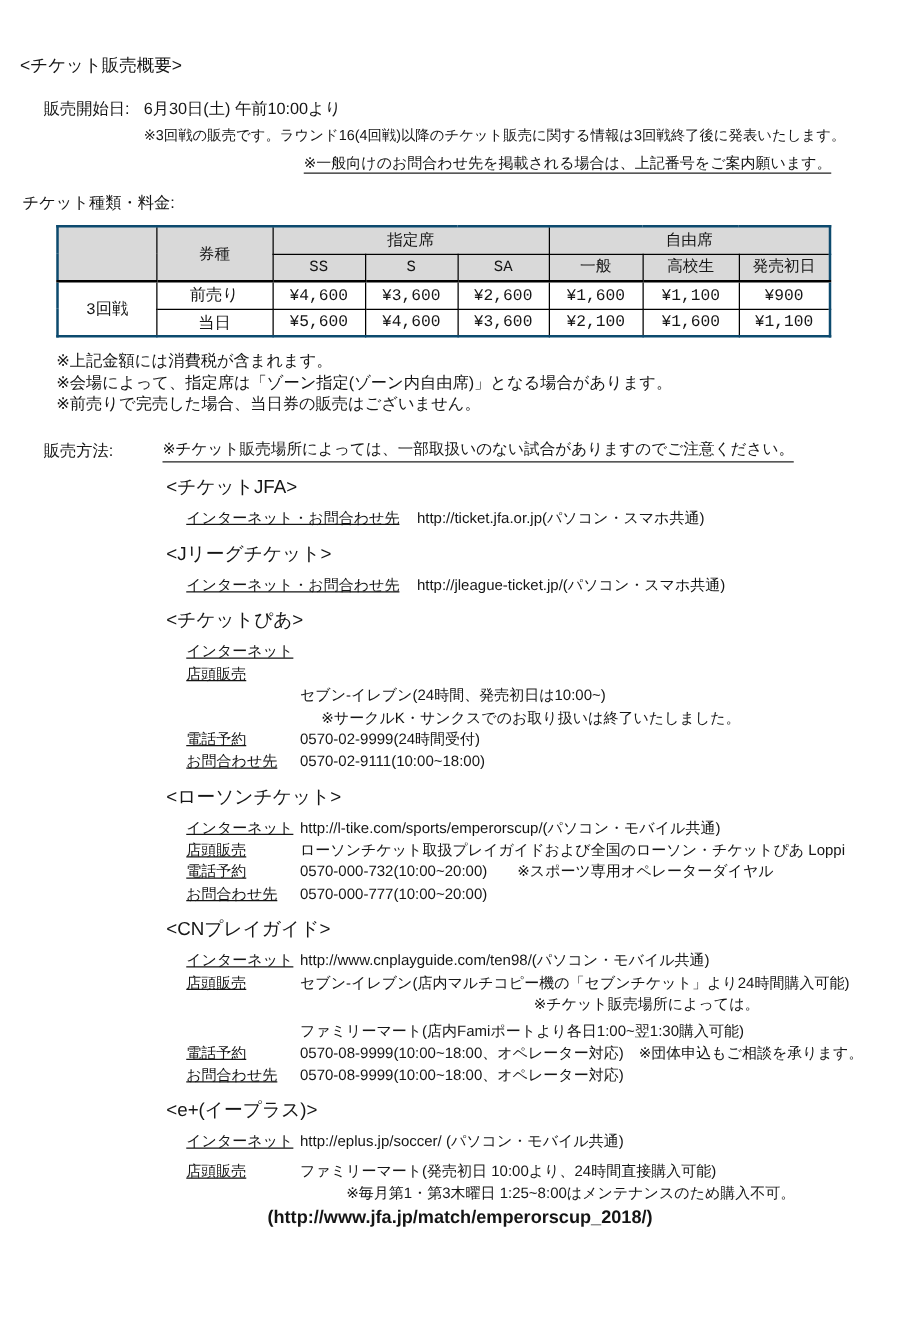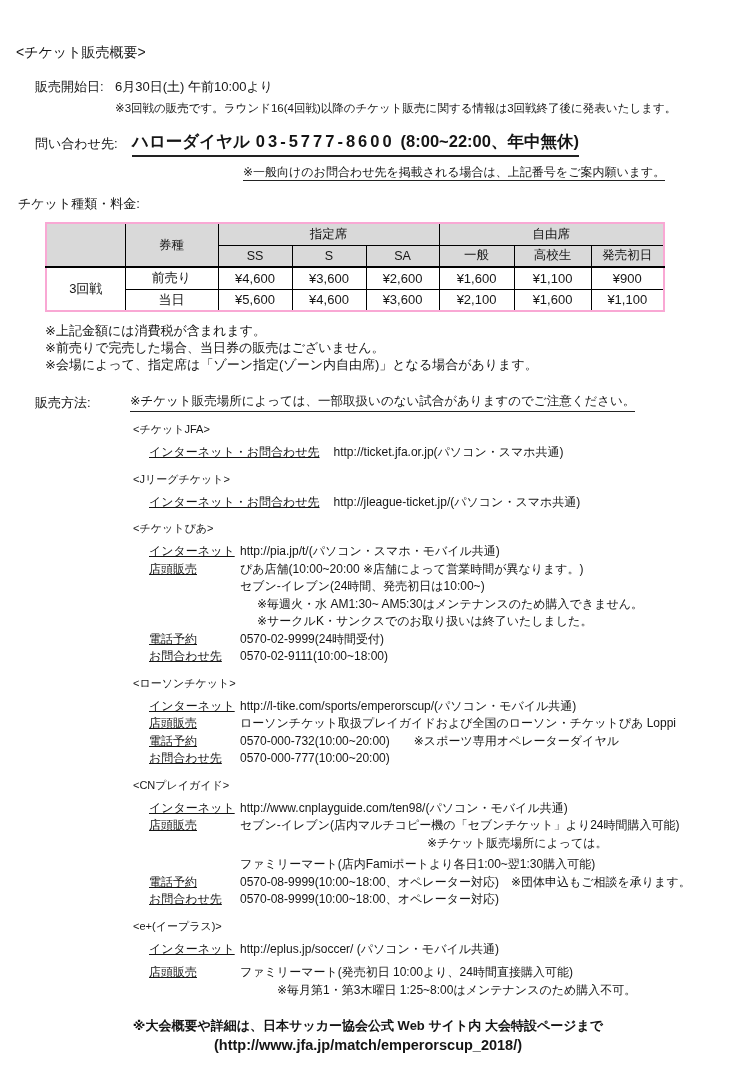--- a/index.html
+++ b/index.html
@@ -6,21 +6,21 @@
   html,body { width:736px; height:1070px; }
   body {
     background:#ffffff; color:#151515;
     font-family:"Liberation Sans","DejaVu Sans",sans-serif;
     overflow:hidden;
   }
   .page { padding:44px 16px 0 16px; position:relative; width:736px; height:898px; }
 
   .doc-title { font-size:14px; margin-bottom:16px; }
 
-  .row { display:flex; align-items:center; margin-left:19px; font-size:13px; white-space:nowrap; }
+  .row { display:flex; align-items:flex-end; margin-left:19px; font-size:13px; white-space:nowrap; }
   .row .lbl { min-width:80px; flex-shrink:0; }
 
   .sale-note { margin-left:99px; margin-top:5px; font-size:11.5px; white-space:nowrap; }
 
   .contact-row { margin-top:15px; }
   .contact-row .lbl { min-width:97px; font-size:13px; }
   .contact-value { font-weight:bold; font-size:16.5px; border-bottom:2.5px solid #222; padding-bottom:2px; }
   .contact-value .phone { letter-spacing:3px; margin:0 6px; }
   .contact-note-wrap { margin-left:227px; margin-top:5px; }
   .contact-note { font-size:12px; border-bottom:1.5px solid #222; padding-bottom:1px; white-space:nowrap; }
@@ -28,33 +28,33 @@
   .section-heading { margin-top:14px; margin-left:2px; font-size:13px; }
 
   table.price-table {
     border-collapse:collapse; table-layout:fixed;
     margin:9px 0 0 29px; width:618px;
     font-size:12.5px; text-align:center;
   }
   table.price-table th, table.price-table td {
     border:1px solid #000; height:22px; font-weight:normal; padding:0;
   }
-  table.price-table { border:2px solid #f9a8d4; }
+  table.price-table { border:2px solid #0c4a6e;font-family:Liberation Mono, monospace; }
   table.price-table th { background:#d9d9d9; }
   table.price-table td { background:#ffffff; font-size:13px; }
   tr.data-top td { border-top:2.5px double #000; }
 
   .price-notes { margin:10px 0 0 29px; font-size:13px; line-height:17px; white-space:nowrap; }
 
   .sales-method { margin-top:20px; }
   .sales-method .lbl { min-width:95px; }
   .method-note { font-size:12.5px; border-bottom:1.5px solid #222; padding-bottom:1px; }
 
   .vendors { margin-top:6px; }
-  .vname { margin-left:117px; margin-top:10px; margin-bottom:7px; font-size:11px; white-space:nowrap; }
+  .vname { margin-left:117px; margin-top:10px; margin-bottom:7px; font-size:15px; white-space:nowrap; }
   .vrow { display:flex; align-items:baseline; margin-left:133px; font-size:12px; line-height:17.5px; white-space:nowrap; }
   .vlabel { min-width:91px; flex-shrink:0;text-decoration:underline; }
   .vlabel.long { min-width:0; margin-right:14px; }
   .vvalue.ind-sm { margin-left:17px; }
   .vvalue.ind-md { margin-left:37px; }
   .vvalue.ind-far { margin-left:187px; }
   .vrow.gap-top { margin-top:4px; }
   .vrow.gap-top6 { margin-top:6px; }
 
   .site-note { text-align:center; font-weight:bold; white-space:nowrap; }
@@ -67,24 +67,20 @@
 <div class="page">
 
   <div class="doc-title">&lt;チケット販売概要&gt;</div>
 
   <div class="row">
     <span class="lbl">販売開始日:</span>
     <span>6月30日(土) 午前10:00より</span>
   </div>
   <div class="sale-note">※3回戦の販売です。ラウンド16(4回戦)以降のチケット販売に関する情報は3回戦終了後に発表いたします。</div>
 
-  <div class="row contact-row">
-    <span class="lbl">問い合わせ先:</span>
-    <span class="contact-value"><span>ハローダイヤル</span><span class="phone">03-5777-8600</span><span>(8:00~22:00、年中無休)</span></span>
-  </div>
   <div class="contact-note-wrap">
     <span class="contact-note">※一般向けのお問合わせ先を掲載される場合は、上記番号をご案内願います。</span>
   </div>
 
   <div class="section-heading">チケット種類・料金:</div>
 
   <table class="price-table">
     <colgroup>
       <col style="width:79px">
         <col style="width:93px">
@@ -127,22 +123,22 @@
       <td>¥3,600</td>
       <td>¥2,100</td>
       <td>¥1,600</td>
       <td>¥1,100</td>
     </tr>
   </tbody>
     </table>
 
   <div class="price-notes">
     <div>※上記金額には消費税が含まれます。</div>
+    <div>※会場によって、指定席は「ゾーン指定(ゾーン内自由席)」となる場合があります。</div>
     <div>※前売りで完売した場合、当日券の販売はございません。</div>
-    <div>※会場によって、指定席は「ゾーン指定(ゾーン内自由席)」となる場合があります。</div>
   </div>
 
   <div class="row sales-method">
     <span class="lbl">販売方法:</span>
     <span class="method-note">※チケット販売場所によっては、一部取扱いのない試合がありますのでご注意ください。</span>
   </div>
 
   <div class="vendors">
 
     <div class="vname">&lt;チケットJFA&gt;</div>
@@ -153,33 +149,27 @@
 
     <div class="vname">&lt;Jリーグチケット&gt;</div>
     <div class="vrow">
       <span class="vlabel long">インターネット・お問合わせ先</span>
       <span class="vvalue">http://jleague-ticket.jp/(パソコン・スマホ共通)</span>
     </div>
 
     <div class="vname">&lt;チケットぴあ&gt;</div>
     <div class="vrow">
       <span class="vlabel">インターネット</span>
-      <span class="vvalue">http://pia.jp/t/(パソコン・スマホ・モバイル共通)</span>
-    </div>
-    <div class="vrow">
-      <span class="vlabel">店頭販売</span>
-      <span class="vvalue">ぴあ店舗(10:00~20:00 ※店舗によって営業時間が異なります。)</span>
+    </div>
+    <div class="vrow">
+      <span class="vlabel">店頭販売</span>
     </div>
     <div class="vrow">
       <span class="vlabel"></span>
       <span class="vvalue">セブン-イレブン(24時間、発売初日は10:00~)</span>
-    </div>
-    <div class="vrow">
-      <span class="vlabel"></span>
-      <span class="vvalue ind-sm">※毎週火・水 AM1:30~ AM5:30はメンテナンスのため購入できません。</span>
     </div>
     <div class="vrow">
       <span class="vlabel"></span>
       <span class="vvalue ind-sm">※サークルK・サンクスでのお取り扱いは終了いたしました。</span>
     </div>
     <div class="vrow">
       <span class="vlabel">電話予約</span>
       <span class="vvalue">0570-02-9999(24時間受付)</span>
     </div>
     <div class="vrow">
@@ -240,16 +230,15 @@
       <span class="vlabel">店頭販売</span>
       <span class="vvalue">ファミリーマート(発売初日 10:00より、24時間直接購入可能)</span>
     </div>
     <div class="vrow">
       <span class="vlabel"></span>
       <span class="vvalue ind-md">※毎月第1・第3木曜日 1:25~8:00はメンテナンスのため購入不可。</span>
     </div>
 
   </div>
 
-  <div class="site-note site-note-1">※大会概要や詳細は、日本サッカー協会公式 Web サイト内 大会特設ページまで</div>
   <div class="site-note site-note-2">(http://www.jfa.jp/match/emperorscup_2018/)</div>
 
 </div>
 
 </body></html>

